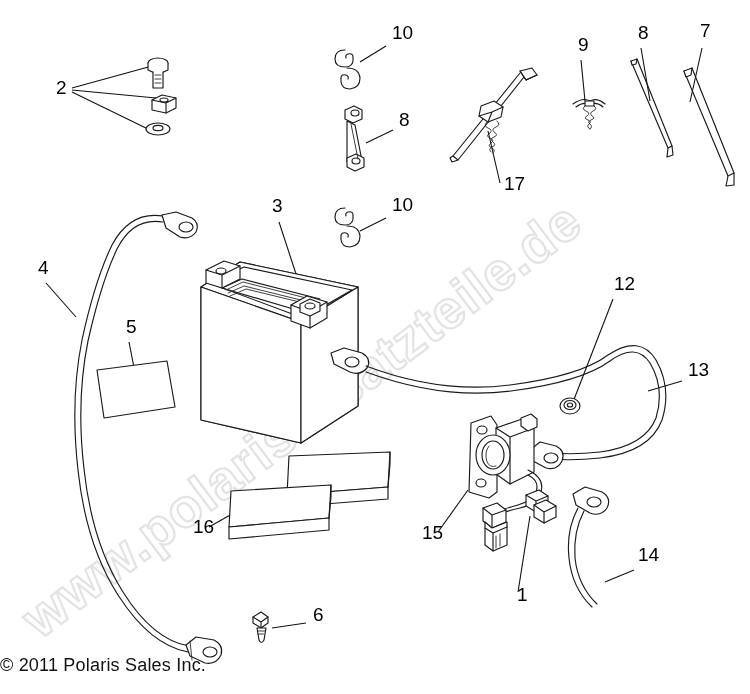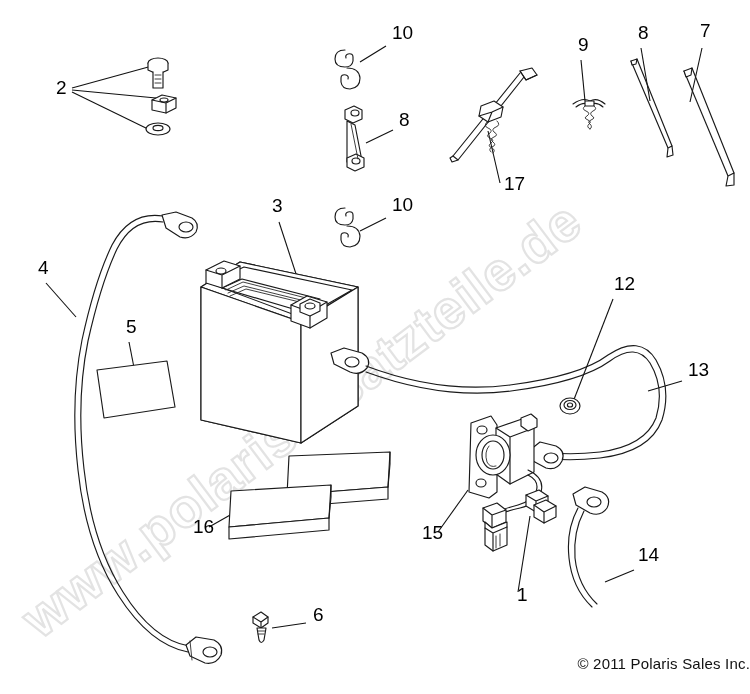--- a/index.html
+++ b/index.html
@@ -61,23 +61,23 @@
     stroke-width: 0.9;
     fill: none;
     stroke-linecap: round;
     stroke-linejoin: round;
   }
   .copyright {
     position: absolute;
     left: 0;
     top: 655px;
     width: 750px;
-    text-align: right;
+    text-align: left;
     font-family: "Liberation Sans", sans-serif;
-    font-size: 15px;
+    font-size: 18px;
     color: #111111;
     letter-spacing: 0.2px;
   }
 </style>
 </head>
 <body>
 
 <div id="page">
 
   <svg id="diagram-svg" viewBox="0 0 750 694">

